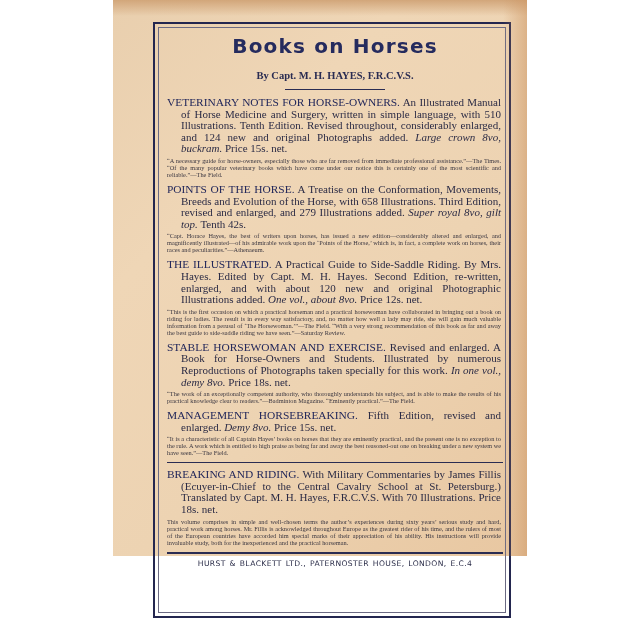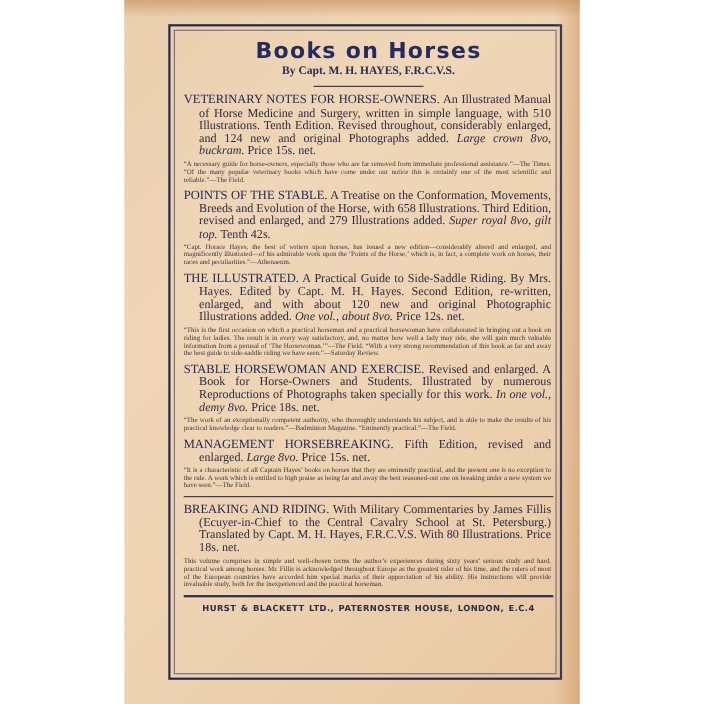--- a/index.html
+++ b/index.html
@@ -1,21 +1,21 @@
 <!DOCTYPE html>
 <html><head>
   <meta charset="utf-8">
   <style>
     html, body { margin: 0; padding: 0; }
     body {
       width: 640px; height: 640px; background: #ffffff; position: relative; overflow: hidden;
       font-family: "Liberation Serif", "DejaVu Serif", serif;
     }
     .page {
-      position: absolute; left: 113px; top: 0; width: 414px; height: 640px;
+      position: absolute; left: 113px; top: 0; width: 414px; height: 556px;
       background: linear-gradient(135deg, #e9cfae 0%, #efd6b6 30%, #edd3b2 60%, #e8c7a1 100%);
     }
     .page::before {
       content: ""; position: absolute; left: 0; top: 0; right: 0; height: 16px;
       background: linear-gradient(180deg, #d2a67a 0%, rgba(226,191,152,0) 100%);
     }
     .page::after {
       content: ""; position: absolute; top: 0; bottom: 0; right: 0; width: 24px;
       background: linear-gradient(270deg, rgba(205,150,100,0.55) 0%, rgba(226,191,152,0) 100%);
     }
@@ -30,21 +30,21 @@
     .content {
       position: absolute; left: 12px; right: 6px; top: 10px;
       color: #2a2a4a;
     }
     .title {
       text-align: center; font-family: "DejaVu Sans", sans-serif; font-weight: bold;
       color: #252b5e; font-size: 20px; letter-spacing: 1.2px; margin: 0; line-height: 24px;
     }
     .byline {
       text-align: center; font-family: "Liberation Serif", serif; font-weight: bold;
-      font-size: 10.5px; color: #2a2c52; margin-top: 1px;
+      font-size: 10.5px; color: #2a2c52; margin-top: 12px;
     }
     .short-rule {
       width: 100px; height: 1px; background: #2a2c52; margin: 8px auto 7px;
     }
     .entry { margin-bottom: 6px; }
     .entry-main {
       font-size: 11px; line-height: 11.6px; color: #2b2b45; text-align: justify;
       padding-left: 14px; text-indent: -14px; padding-right: 2px;
     }
     .entry-title {
@@ -52,21 +52,21 @@
     }
     .ital { font-style: italic; }
     .review {
       font-size: 6.3px; line-height: 7px; color: #3a3640; text-align: justify; margin-top: 2px;
       padding-right: 2px;
     }
     .rule {
       height: 1px; background: #2a2c52; margin: 4px 0 6px;
     }
     .publisher {
-      font-family: "DejaVu Sans", sans-serif; font-weight: bold; font-size: 7.6px;
+      font-family: "DejaVu Sans", sans-serif; font-weight: normal; font-size: 7.6px;
       color: #2a2c48; letter-spacing: 0.4px; text-align: center; margin-top: 5px;
       word-spacing: 1px;
     }
   </style>
 </head>
 <body>
 
 <div class="page">
   <div class="frame">
     <div class="inner"></div>
@@ -80,21 +80,21 @@
           <span class="entry-title">VETERINARY NOTES FOR HORSE-OWNERS.</span>
           <span>An Illustrated Manual of Horse Medicine and Surgery, written in simple language, with 510 Illustrations. Tenth Edition. Revised throughout, considerably enlarged, and 124 new and original Photographs added.</span>
           <span class="ital">Large crown 8vo, buckram.</span>
           <span>Price 15s. net.</span>
         </div>
         <div class="review">“A necessary guide for horse-owners, especially those who are far removed from immediate professional assistance.”—The Times. “Of the many popular veterinary books which have come under our notice this is certainly one of the most scientific and reliable.”—The Field.</div>
       </div>
 
       <div class="entry">
         <div class="entry-main">
-          <span class="entry-title">POINTS OF THE STABLE.</span>
+          <span class="entry-title">POINTS OF THE HORSE.</span>
           <span>A Treatise on the Conformation, Movements, Breeds and Evolution of the Horse, with 658 Illustrations. Third Edition, revised and enlarged, and 279 Illustrations added.</span>
           <span class="ital">Super royal 8vo, gilt top.</span>
           <span>Tenth 42s.</span>
         </div>
         <div class="review">“Capt. Horace Hayes, the best of writers upon horses, has issued a new edition—considerably altered and enlarged, and magnificently illustrated—of his admirable work upon the ‘Points of the Horse,’ which is, in fact, a complete work on horses, their races and peculiarities.”—Athenaeum.</div>
       </div>
 
       <div class="entry">
         <div class="entry-main">
           <span class="entry-title">THE ILLUSTRATED.</span>
@@ -112,32 +112,32 @@
           <span class="ital">In one vol., demy 8vo.</span>
           <span>Price 18s. net.</span>
         </div>
         <div class="review">“The work of an exceptionally competent authority, who thoroughly understands his subject, and is able to make the results of his practical knowledge clear to readers.”—Badminton Magazine. “Eminently practical.”—The Field.</div>
       </div>
 
       <div class="entry">
         <div class="entry-main">
           <span class="entry-title">MANAGEMENT HORSEBREAKING.</span>
           <span>Fifth Edition, revised and enlarged.</span>
-          <span class="ital">Large 8vo.</span>
+          <span class="ital">Demy 8vo.</span>
           <span>Price 15s. net.</span>
         </div>
         <div class="review">“It is a characteristic of all Captain Hayes’ books on horses that they are eminently practical, and the present one is no exception to the rule. A work which is entitled to high praise as being far and away the best reasoned-out one on breaking under a new system we have seen.”—The Field.</div>
       </div>
 
       <div class="rule"></div>
 
       <div class="entry">
         <div class="entry-main">
           <span class="entry-title">BREAKING AND RIDING.</span>
-          <span>With Military Commentaries by James Fillis (Ecuyer-in-Chief to the Central Cavalry School at St. Petersburg.) Translated by Capt. M. H. Hayes, F.R.C.V.S. With 80 Illustrations.</span>
+          <span>With Military Commentaries by James Fillis (Ecuyer-in-Chief to the Central Cavalry School at St. Petersburg.) Translated by Capt. M. H. Hayes, F.R.C.V.S. With 70 Illustrations.</span>
           <span>Price 18s. net.</span>
         </div>
         <div class="review">This volume comprises in simple and well-chosen terms the author’s experiences during sixty years’ serious study and hard, practical work among horses. Mr. Fillis is acknowledged throughout Europe as the greatest rider of his time, and the rulers of most of the European countries have accorded him special marks of their appreciation of his ability. His instructions will provide invaluable study, both for the inexperienced and the practical horseman.</div>
       </div>
 
       <div class="rule" style="height:2px;margin-top:5px;margin-bottom:0;"></div>
       <div class="publisher">HURST &amp; BLACKETT LTD., PATERNOSTER HOUSE, LONDON, E.C.4</div>
     </div>
   </div>
 </div>

